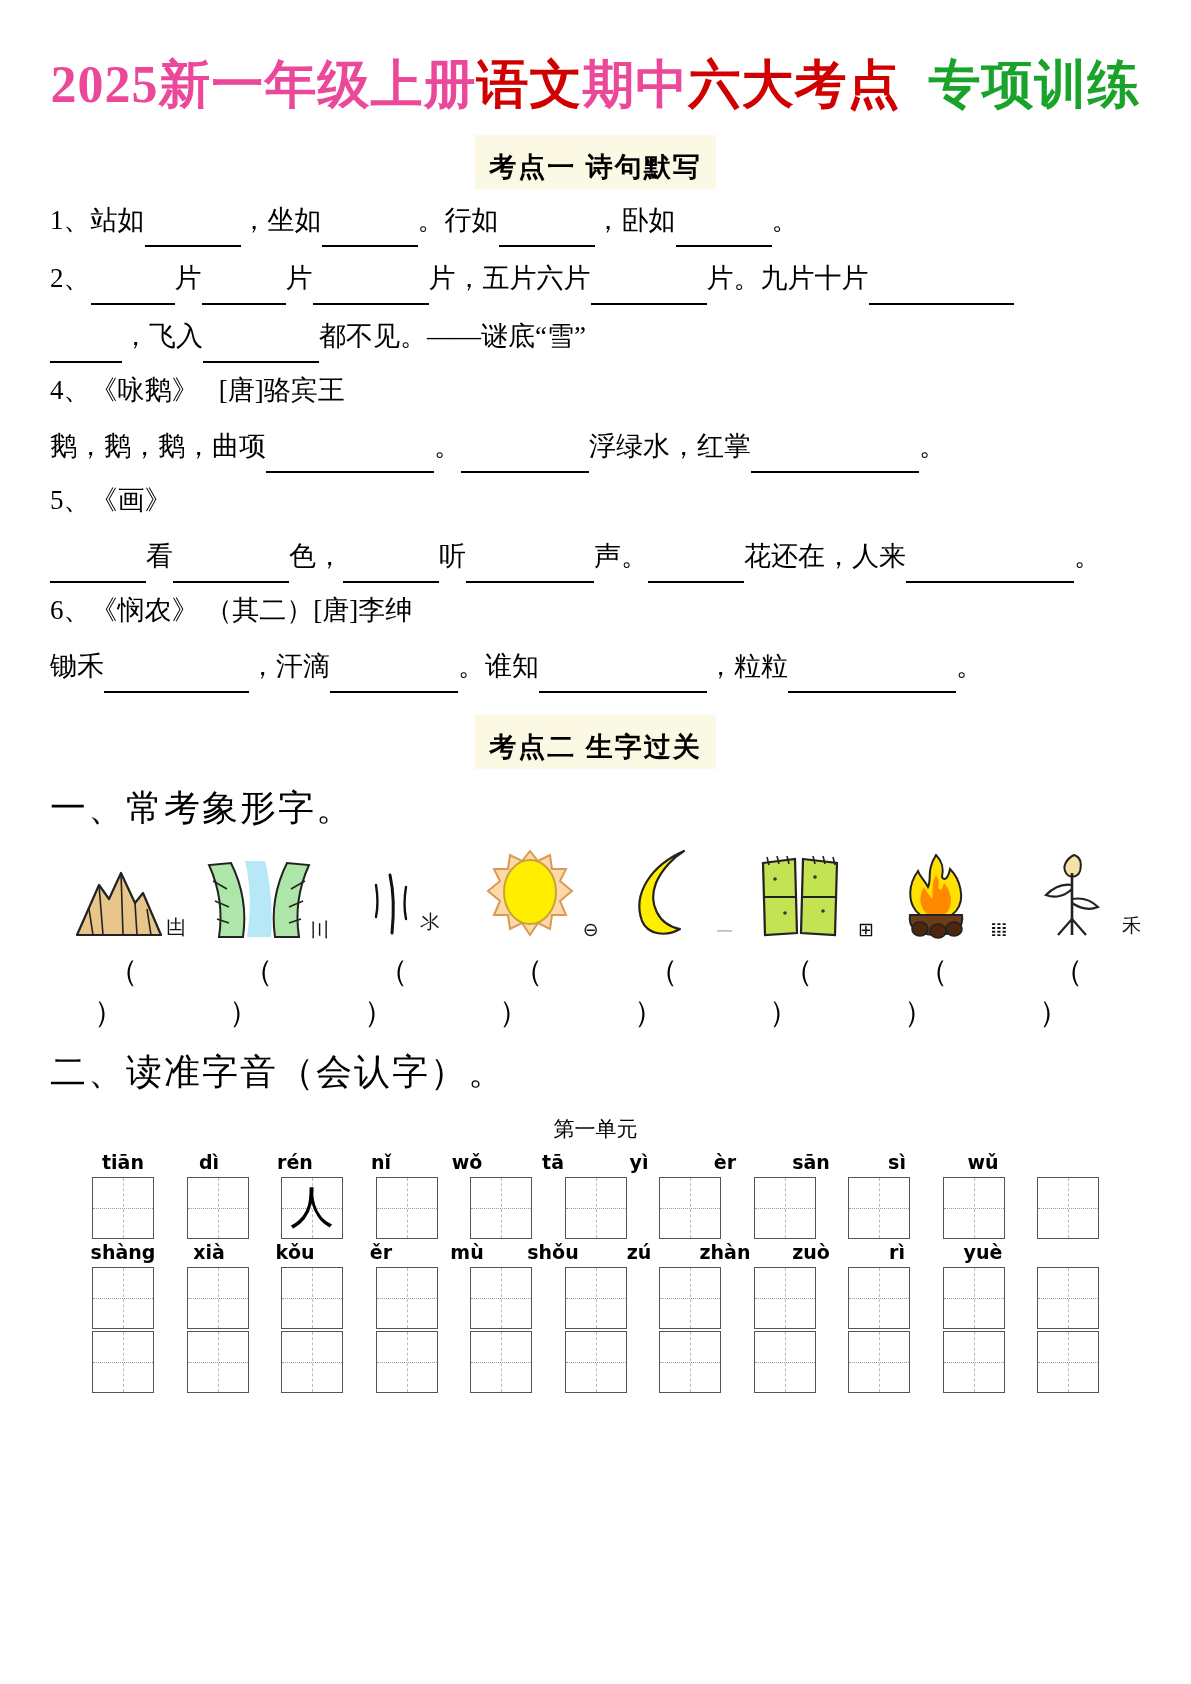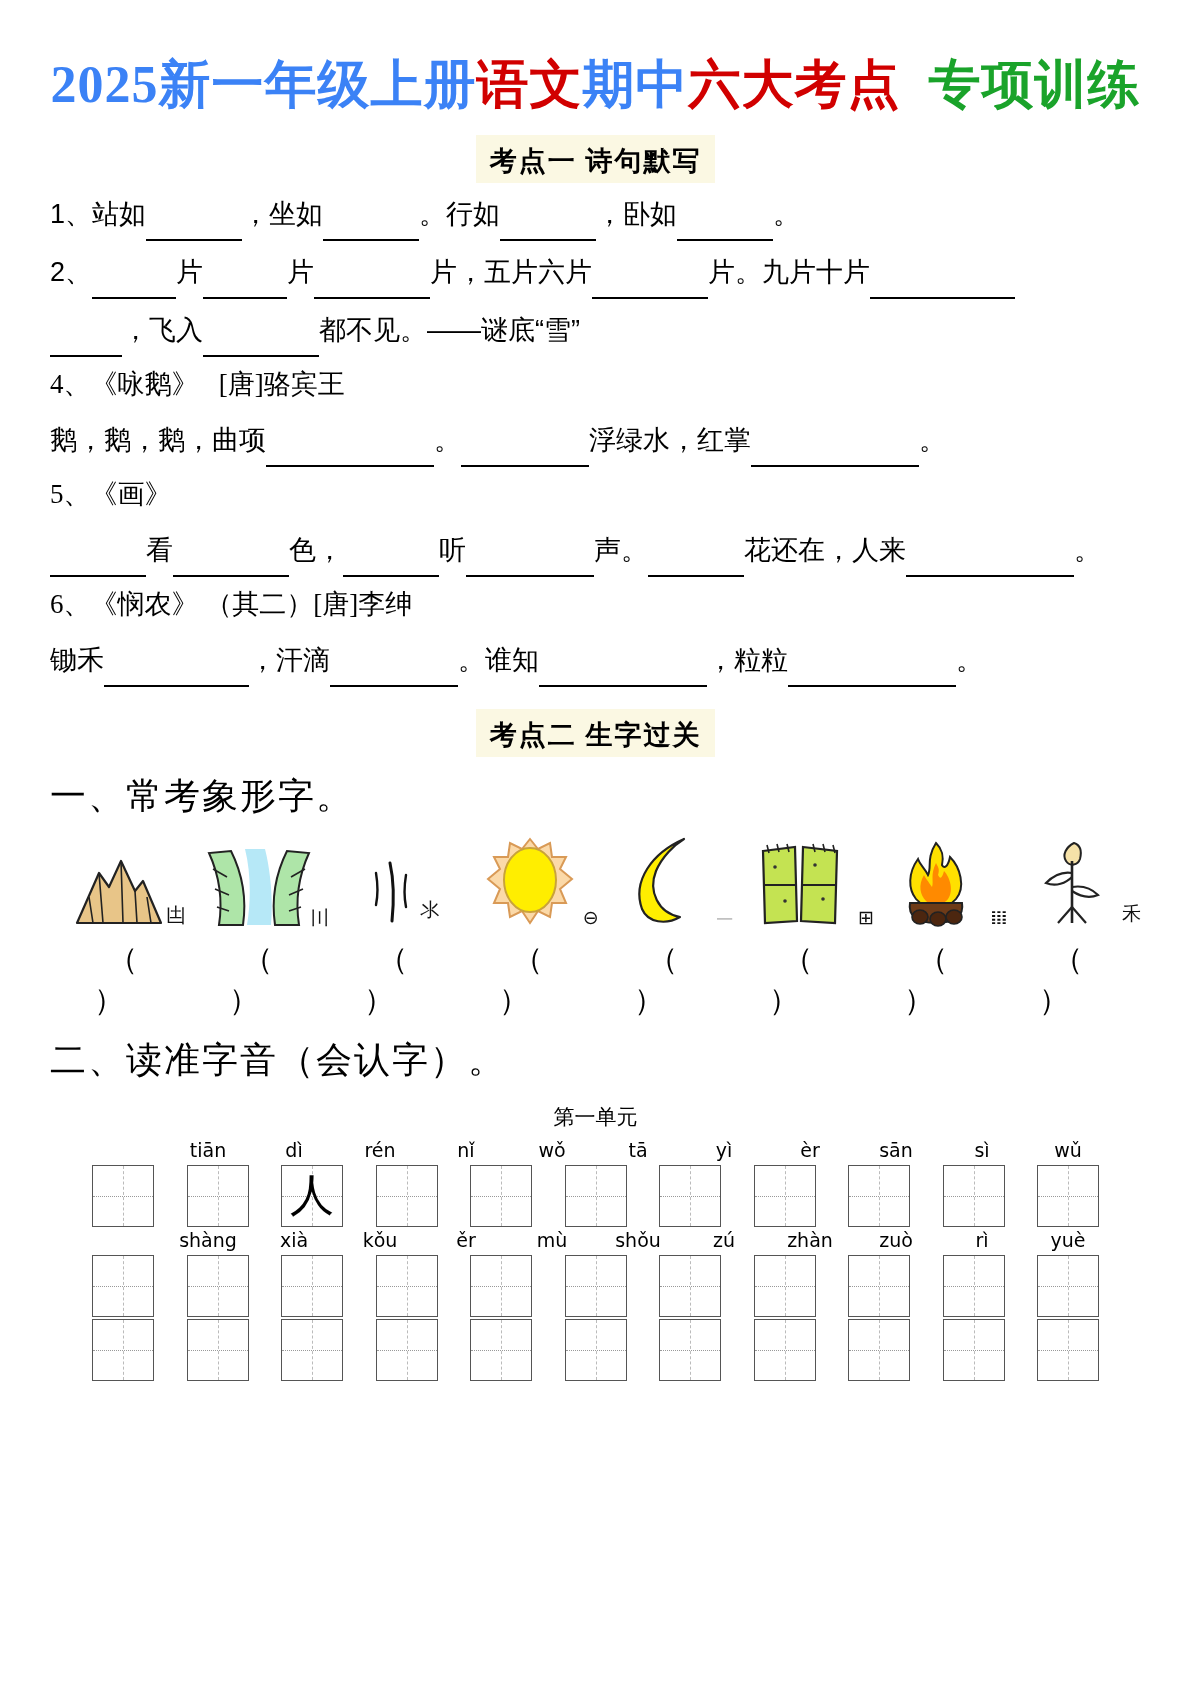--- a/index.html
+++ b/index.html
@@ -19,43 +19,43 @@
     text-align:center;
     font-family:"Liberation Serif", serif;
     font-weight:bold;
     font-size:52px;
     letter-spacing:1px;
     margin-top:56px;
     line-height:1.1;
     white-space:nowrap;
   }
   .main-title span{ display:inline; }
-  .t-black{ color:#3b82f6; }
+  .t-black{ color:#ec4899; }
   .t-red{ color:#d10000; }
   .t-green{ color:#1aa32a;margin-left:28px; }
 
   
   .banner-wrap{ text-align:center; margin-top:22px; }
   .banner{
     display:inline-block;
     background:#fbf8e3;
     font-weight:bold;
     font-size:27px;
-    padding:8px 14px 4px 14px;
+    padding:14px 14px 4px 14px;
     letter-spacing:2px;
-    font-family:Liberation Serif, serif;
+    font-family:Liberation Sans, sans-serif;
   }
 
   
   .q{
     font-size:27px;
     line-height:54px;
     margin-top:4px;
     white-space:nowrap;
-    font-family:Liberation Sans, sans-serif;
+    font-family:Liberation Serif, serif;
     letter-spacing:0px;
   }
   .blank{
     display:inline-block;
     border-bottom:2px solid #000;
     vertical-align:bottom;
     height:26px;
   }.b70{width:72px}.b80{width:84px}
   .b90{width:96px}.b110{width:116px}.b120{width:128px}
   .b140{width:145px}.b160{width:168px}
@@ -82,23 +82,23 @@
   }
   .paren{
     width:118px; text-align:center; font-size:30px; letter-spacing:28px;
     text-indent:28px;
   }
 
   
   .unit-title{ text-align:center; font-size:21px; font-weight:normal; margin-top:20px;}
   .grid-block{ margin-top:6px; }
   .pinyin-row{
-    display:flex; justify-content:flex-end; padding:0 30px;
+    display:flex; justify-content:flex-start; padding:0 30px;
     font-family:"DejaVu Sans", sans-serif;
-    font-size:19px; line-height:26px;
+    font-size:19px; line-height:26px;font-weight:bold;
   }
   .pinyin-row span{ width:86px; text-align:center; display:inline-block;}
   .box-row{
     display:flex; justify-content:space-between; padding:0 30px; margin-top:2px;
   }
   .cellwrap{ width:86px; display:flex; justify-content:center;}
   .cell{
     width:62px; height:62px; border:1px solid #555;
     position:relative; background:#fff;
   }

